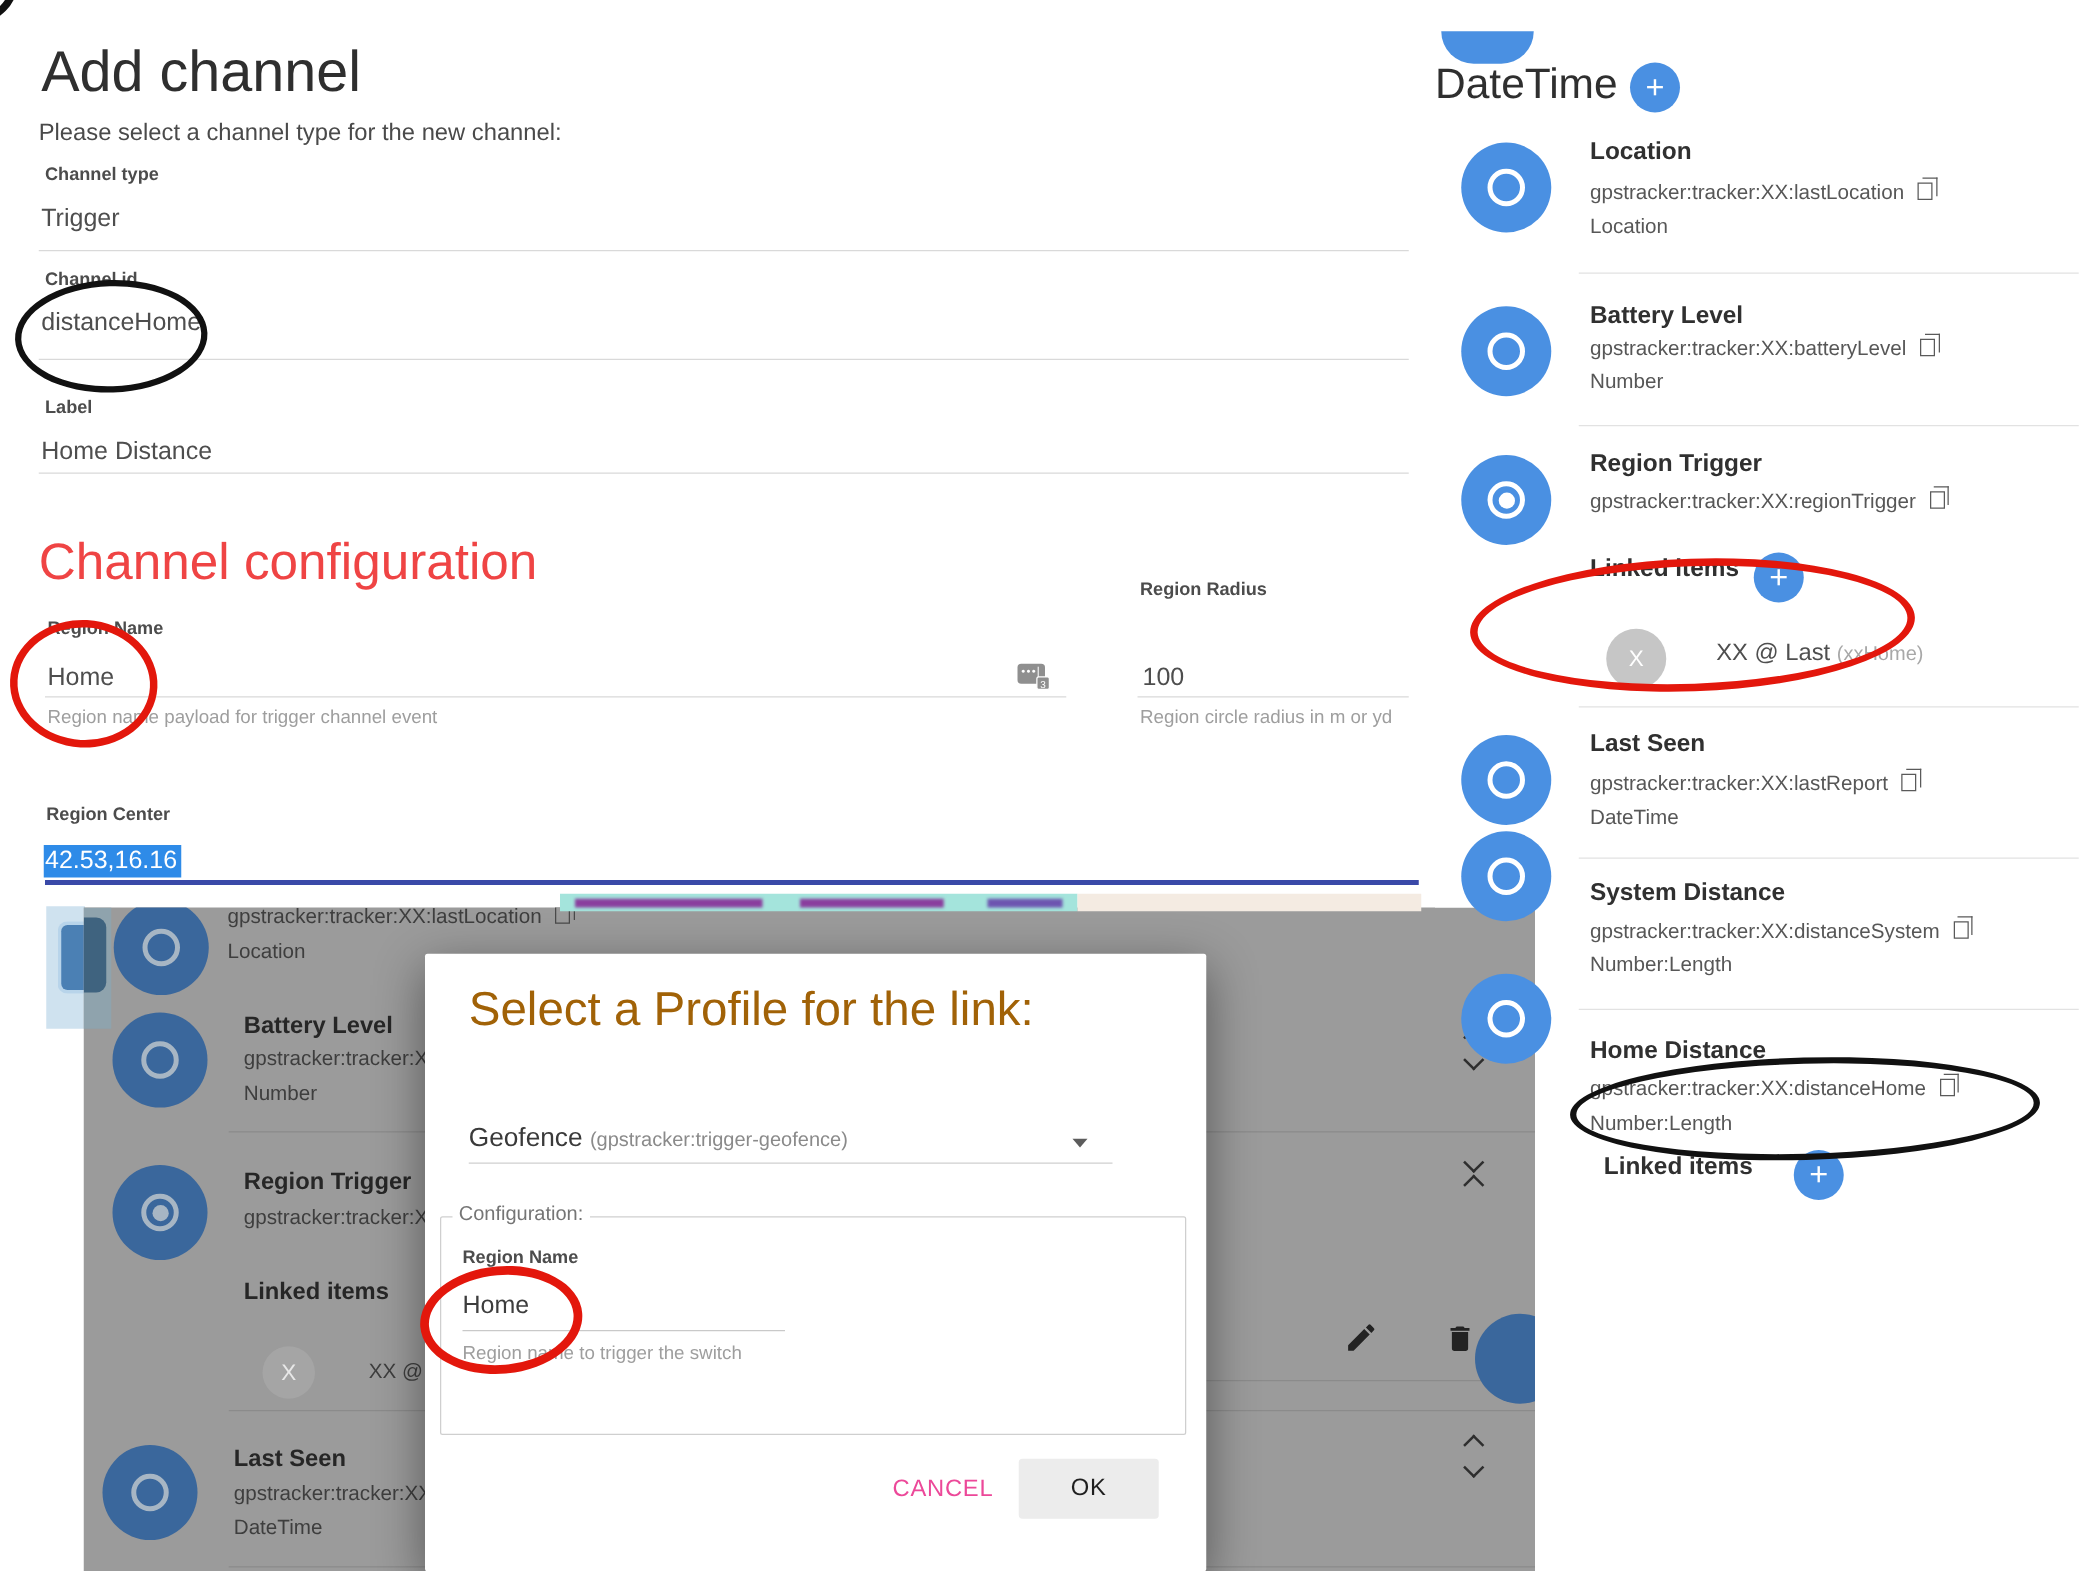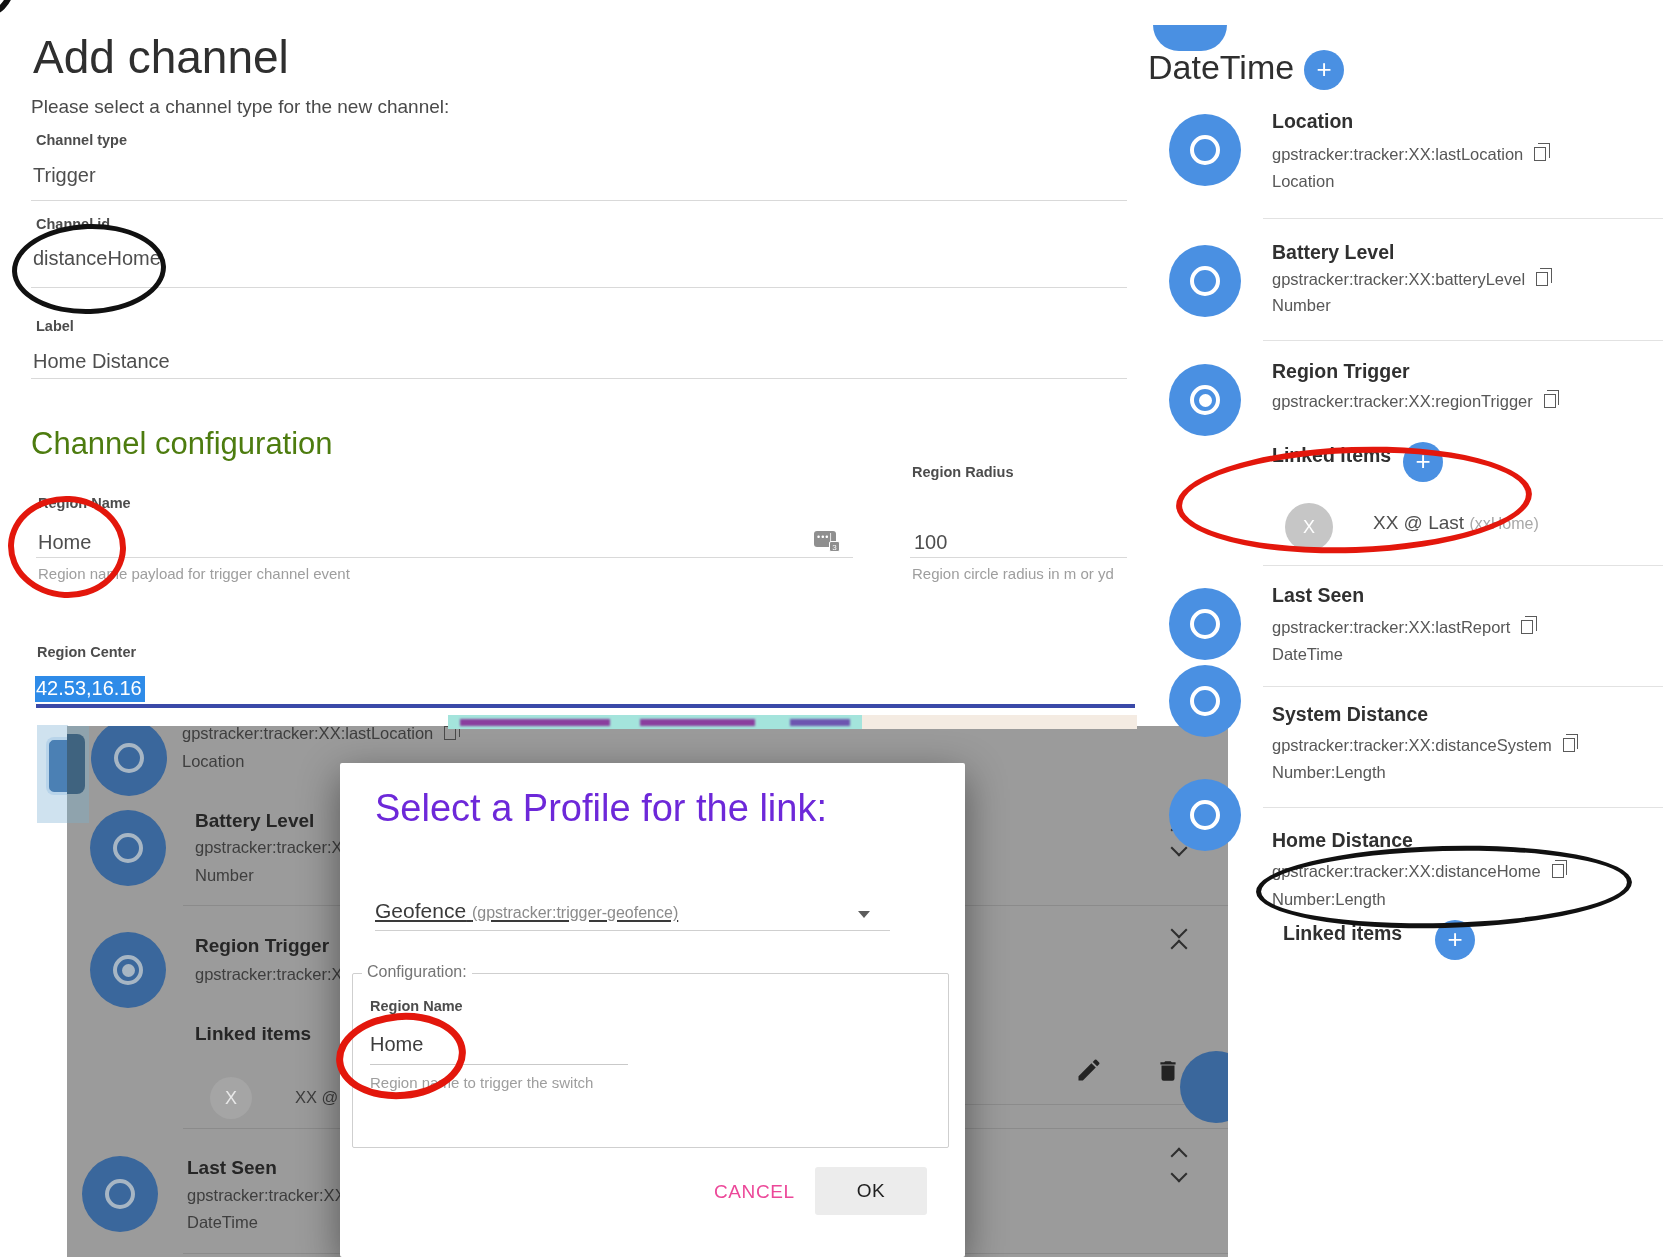--- a/index.html
+++ b/index.html
@@ -2,21 +2,21 @@
 <html><head>
 <meta charset="utf-8">
 <style>
   * { margin:0; padding:0; box-sizing:border-box; }
   html,body { width:1670px; height:1257px; background:#fff; overflow:hidden;
     font-family:"Liberation Sans","DejaVu Sans",sans-serif; color:#424242; }
   .abs { position:absolute; }
 
   
   .h1 { font-size:46px; font-weight:300; color:#2f2f2f; }
-  .h2 { font-size:31px; font-weight:300; color:#4d7c0f; }
+  .h2 { font-size:41px; font-weight:300; color:#ef4444; }
   .flabel { font-size:14.5px; font-weight:bold; color:#4c4c4c; }
   .fvalue { font-size:20px; color:#4e4e4e; }
   .fhelper { font-size:15px; color:#9e9e9e; }
   .divider { height:1px; background:#d9d9d9; }
   .intro { font-size:19px; color:#4a4a4a; }
 
   
   .ptitle { font-size:34px; font-weight:300; color:#2f2f2f; }
   .fab { border-radius:50%; background:#4a90e2; color:#fff; display:flex; align-items:center; justify-content:center; }
   .fab span { font-size:26px; font-weight:300; line-height:1; margin-top:-2px; }
@@ -44,21 +44,21 @@
   #scrim .ddivider { height:1px; background:#8b8b8b; }
   #scrim .dcp { border-color:#4a4a4a; }
   #scrim .dcp:before { border-color:#4a4a4a; }
   .chev { width:12px; height:12px; border-left:2.5px solid #2e2e2e; border-top:2.5px solid #2e2e2e; }
   .chev.up { transform:rotate(45deg); }
   .chev.down { transform:rotate(225deg); }
 
   
   #modal { left:340px; top:763px; width:625px; height:494px; background:#fff;
     box-shadow:0 12px 40px rgba(0,0,0,.45); border-radius:2px; }
-  #modal .mtitle { font-size:38px; font-weight:300; color:#6d28d9; }
+  #modal .mtitle { font-size:38px; font-weight:300; color:#a16207; }
   .select-caret { width:0; height:0; border-left:6px solid transparent; border-right:6px solid transparent; border-top:7px solid #5c5c5c; }
   .fieldset { border:1px solid #cfcfcf; border-radius:2px; }
   .legend { background:#fff; padding:0 5px; font-size:16px; color:#757575; }
   .btn-text { font-size:19px; color:#ec4899; letter-spacing:.6px; background:none; border:none; font-family:inherit; }
   .btn-ok { font-size:19px; color:#1f1f1f; letter-spacing:.6px; background:#ececec; border:none; border-radius:3px; font-family:inherit; }
 
   
   .ellipse { border-radius:50%; background:transparent; }
   .ellipse.red { border:6px solid #e3170c; }
   .ellipse.black { border:5px solid #111; }
@@ -246,21 +246,21 @@
   <div class="abs itype" style="left:124px; top:890px;">Number:Length</div>
   <div class="abs ititle" style="left:135px; top:922px;">Linked items</div>
   <div class="abs fab" style="left:287px; top:920px; width:40px; height:40px;">
       <span>+</span>
     </div>
 </div>
 
 <div id="modal" class="abs">
   <div class="abs mtitle" style="left:35px; top:24px;">Select a Profile for the link:</div>
 
-  <div class="abs" style="left:35px; top:136px; font-size:21px; color:#3a3a3a;text-decoration:underline;">
+  <div class="abs" style="left:35px; top:136px; font-size:21px; color:#3a3a3a;">
     <span>Geofence</span>
     <span style="font-size:16px; color:#8a8a8a;">(gpstracker:trigger-geofence)</span>
   </div>
   <div class="abs select-caret" style="left:518px; top:148px;"></div>
   <div class="abs divider" style="left:35px; top:167px; width:515px; background:#cfcfcf;"></div>
 
   <div class="abs fieldset" style="left:12px; top:210px; width:597px; height:175px;"></div>
   <div class="abs legend" style="left:22px; top:200px;">Configuration:</div>
 
   <div class="abs flabel" style="left:30px; top:235px;">Region Name</div>

